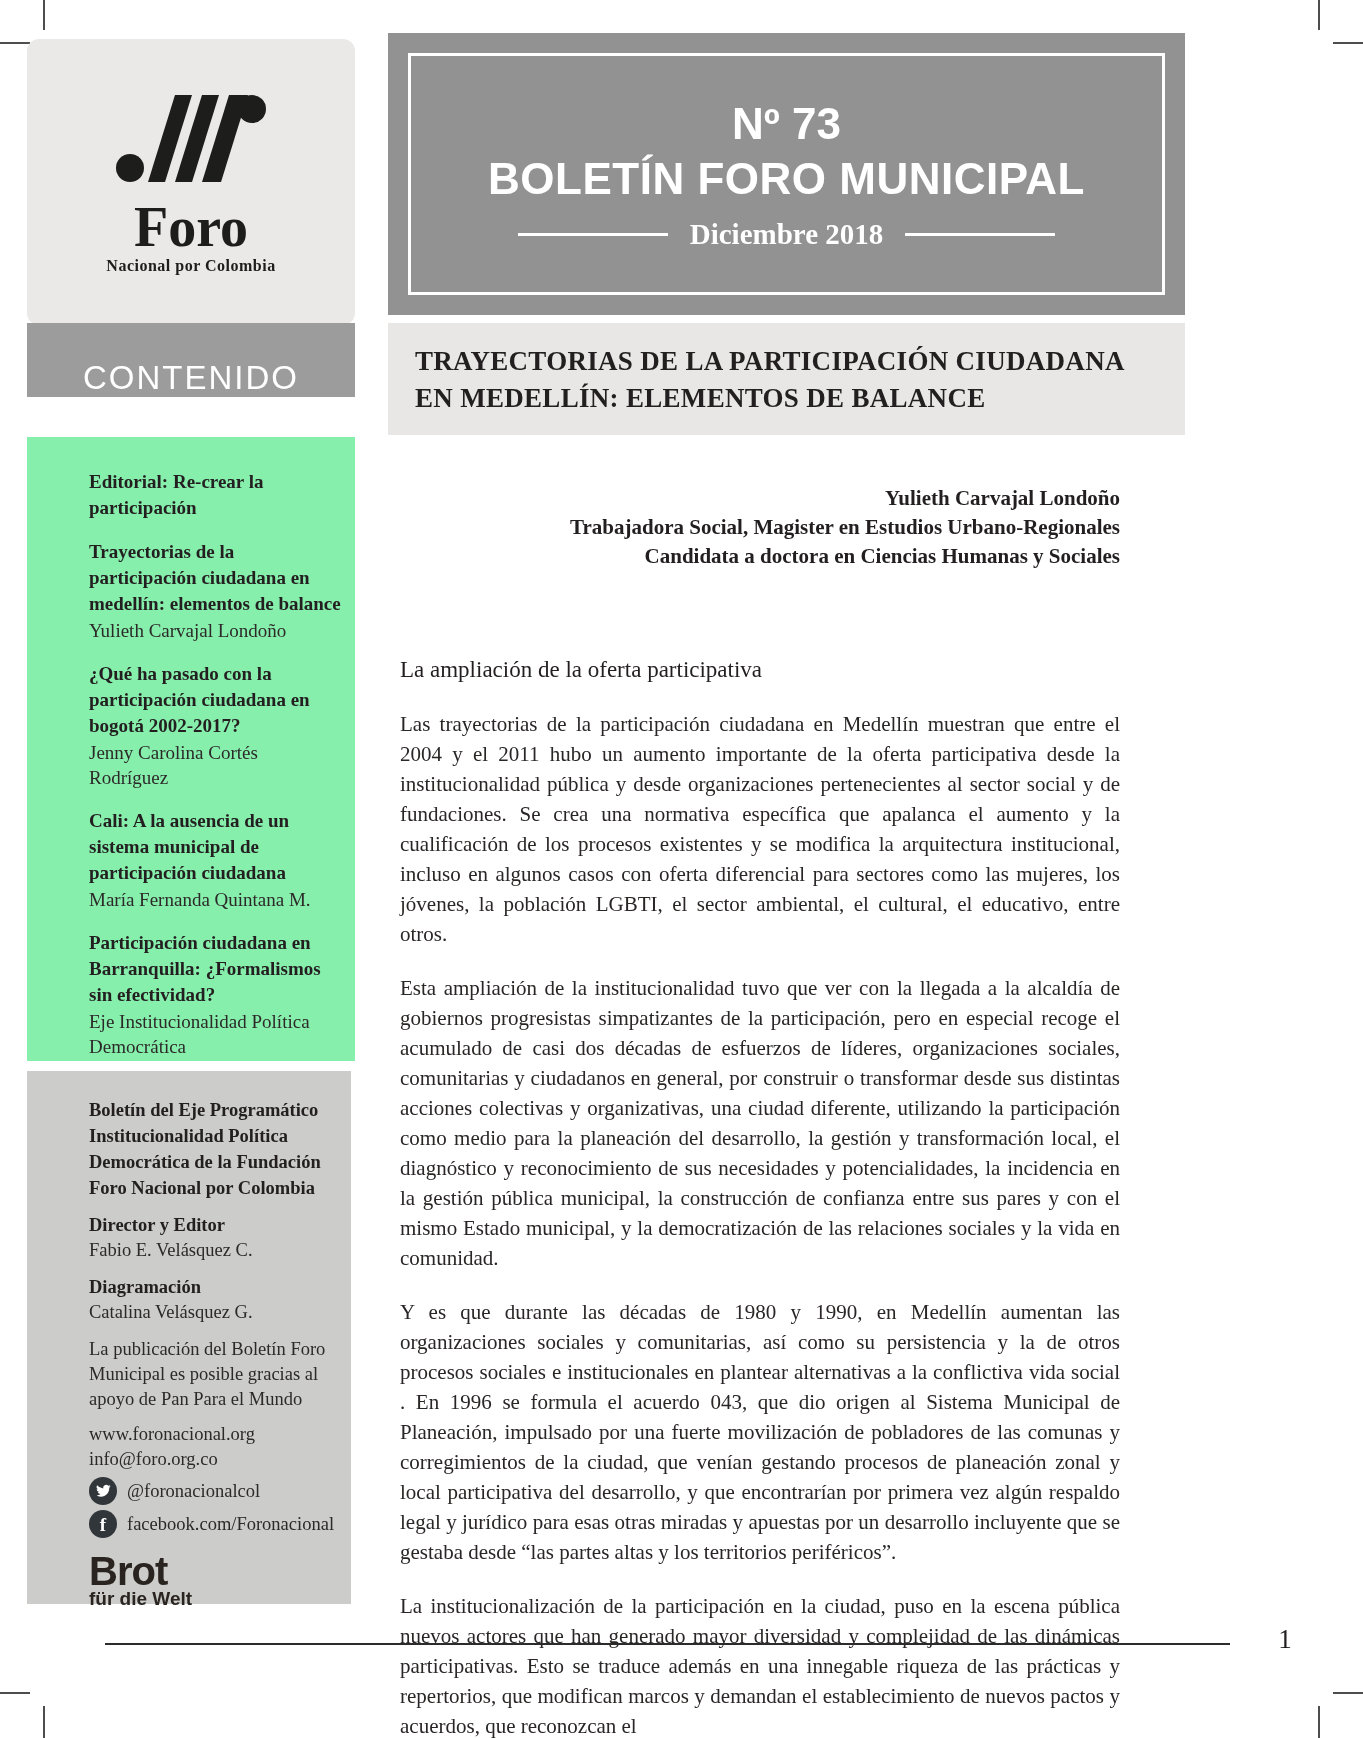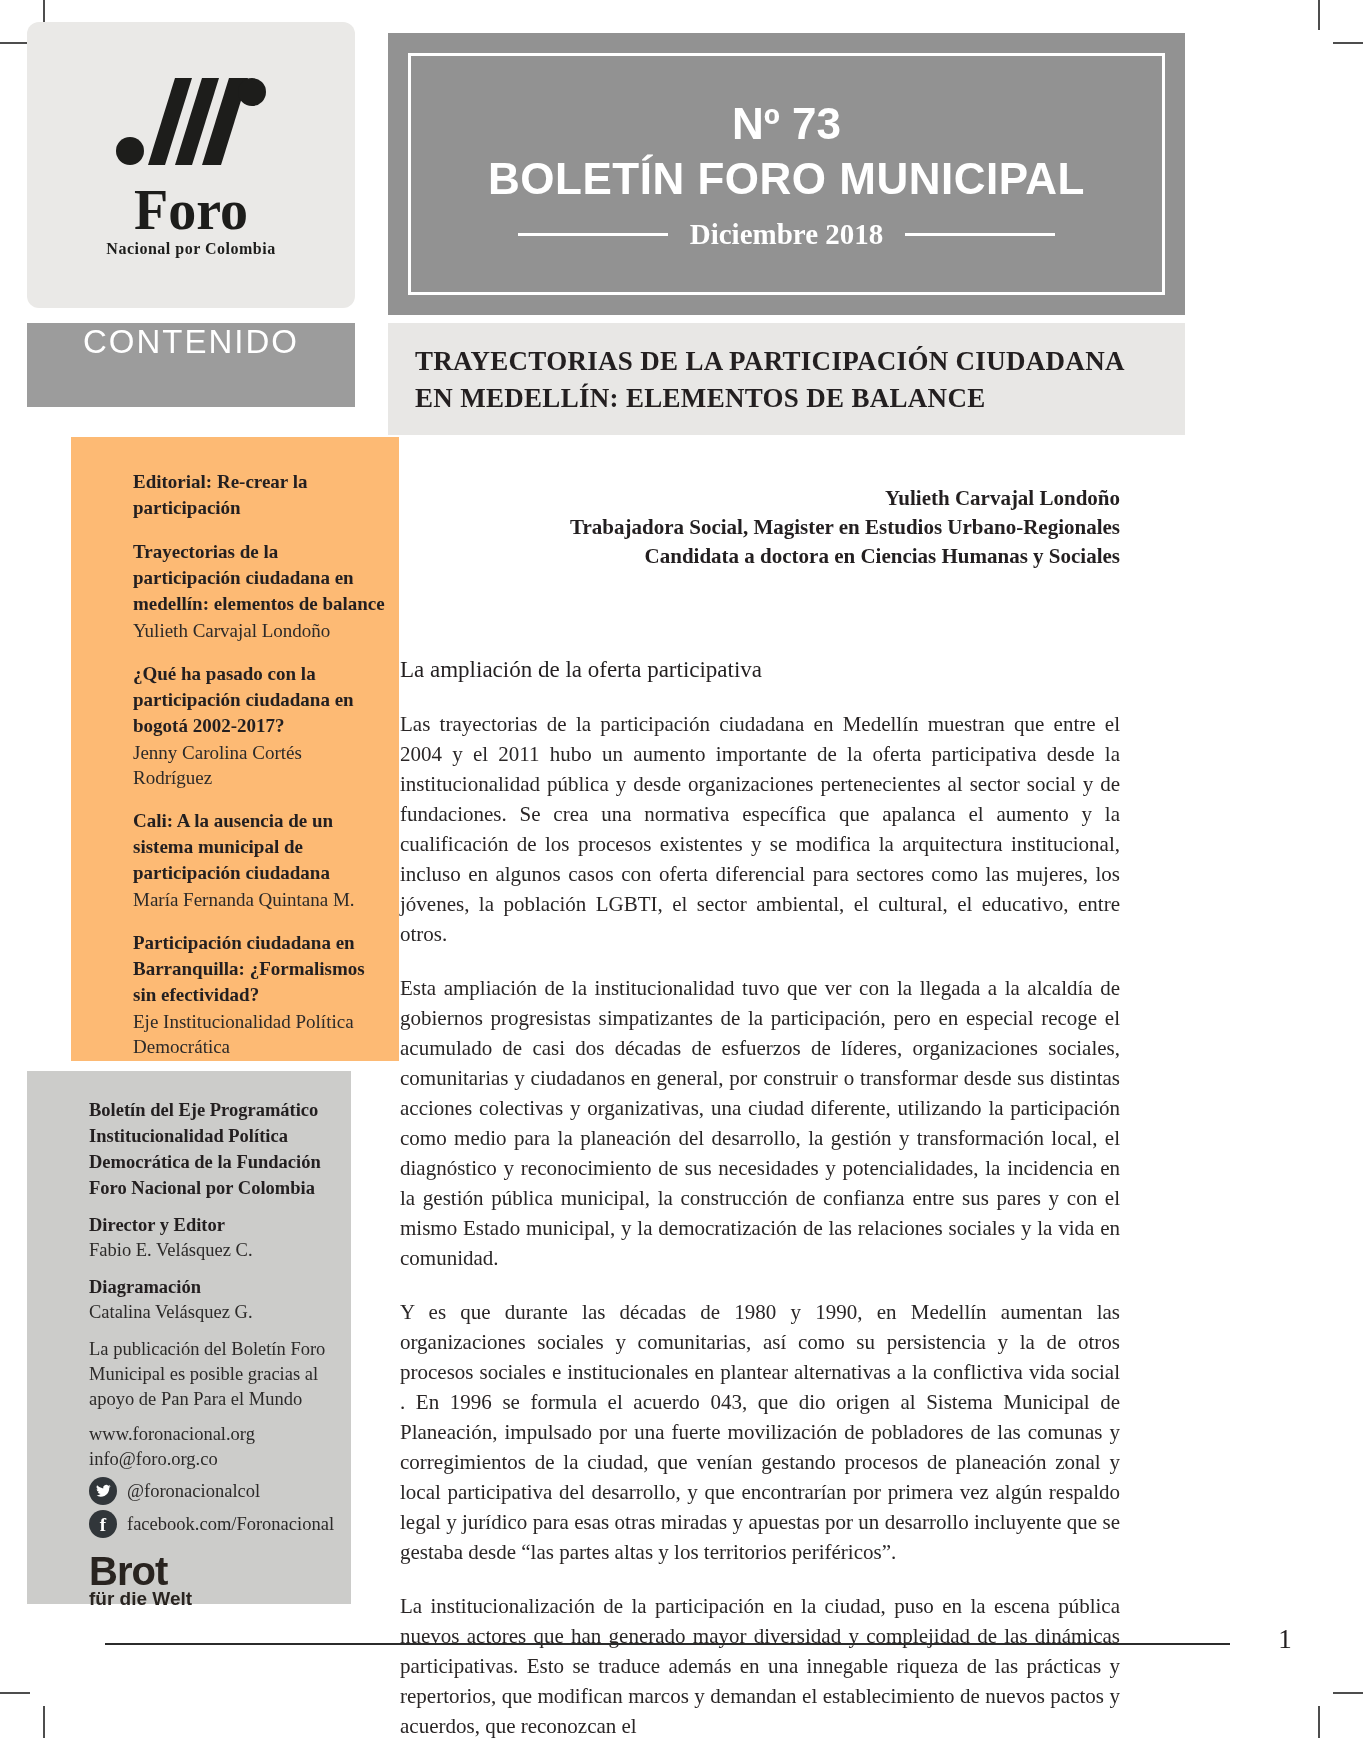--- a/index.html
+++ b/index.html
@@ -3,32 +3,32 @@
 <meta charset="utf-8">
 <style>
   html,body{margin:0;padding:0;background:#ffffff;}
   #page{
     position:relative;width:1363px;height:1738px;background:#ffffff;
     font-family:"Liberation Serif",serif;color:#231f20;overflow:hidden;
   }
   .crop{position:absolute;background:#4d4d4d;}
 
   
-  .logo-box{position:absolute;left:27px;top:22px;width:328px;height:286px;background:#eae9e7;
+  .logo-box{position:absolute;left:27px;top:39px;width:328px;height:286px;background:#eae9e7;
     display:flex;flex-direction:column;align-items:center;justify-content:center;border-radius:12px;}
   .logo-icon svg{display:block;}
   .logo-word{font-family:"Liberation Serif",serif;font-weight:bold;font-size:56px;line-height:56px;color:#1d1d1b;margin-top:2px;letter-spacing:0px;}
   .logo-sub{font-family:"Liberation Serif",serif;font-weight:bold;font-size:16px;color:#1d1d1b;margin-top:2px;letter-spacing:0.5px;}
 
-  .contenido-box{position:absolute;left:27px;top:323px;width:328px;height:84px;background:#9c9c9c;
-    display:flex;align-items:flex-start;justify-content:center;}
+  .contenido-box{position:absolute;left:27px;top:323px;width:328px;height:74px;background:#9c9c9c;
+    display:flex;align-items:flex-end;justify-content:center;}
   .contenido-label{font-family:"Liberation Sans",sans-serif;font-size:33px;color:#ffffff;letter-spacing:2px;font-weight:400;}
 
-  .toc-box{position:absolute;left:27px;top:437px;width:328px;height:624px;background:#fdba74;
-    box-sizing:border-box;padding:32px 14px 16px 62px;margin-left:44px;}
+  .toc-box{position:absolute;left:27px;top:437px;width:328px;height:624px;background:#86efac;
+    box-sizing:border-box;padding:32px 14px 16px 62px;}
   .toc-item{margin-bottom:18px;}
   .toc-title{font-weight:bold;font-size:19px;line-height:26px;color:#231f20;}
   .toc-author{font-size:19px;line-height:25px;color:#2c2a29;margin-top:1px;}
 
   .info-box{position:absolute;left:27px;top:1071px;width:324px;height:533px;background:#ccccca;
     box-sizing:border-box;padding:26px 14px 14px 62px;}
   .info-about{font-weight:bold;font-size:18.5px;line-height:26px;color:#231f20;}
   .info-group{margin-top:12px;}
   .info-label{font-weight:bold;font-size:18.5px;line-height:25px;color:#231f20;}
   .info-name{font-size:18.5px;line-height:25px;color:#2c2a29;}

